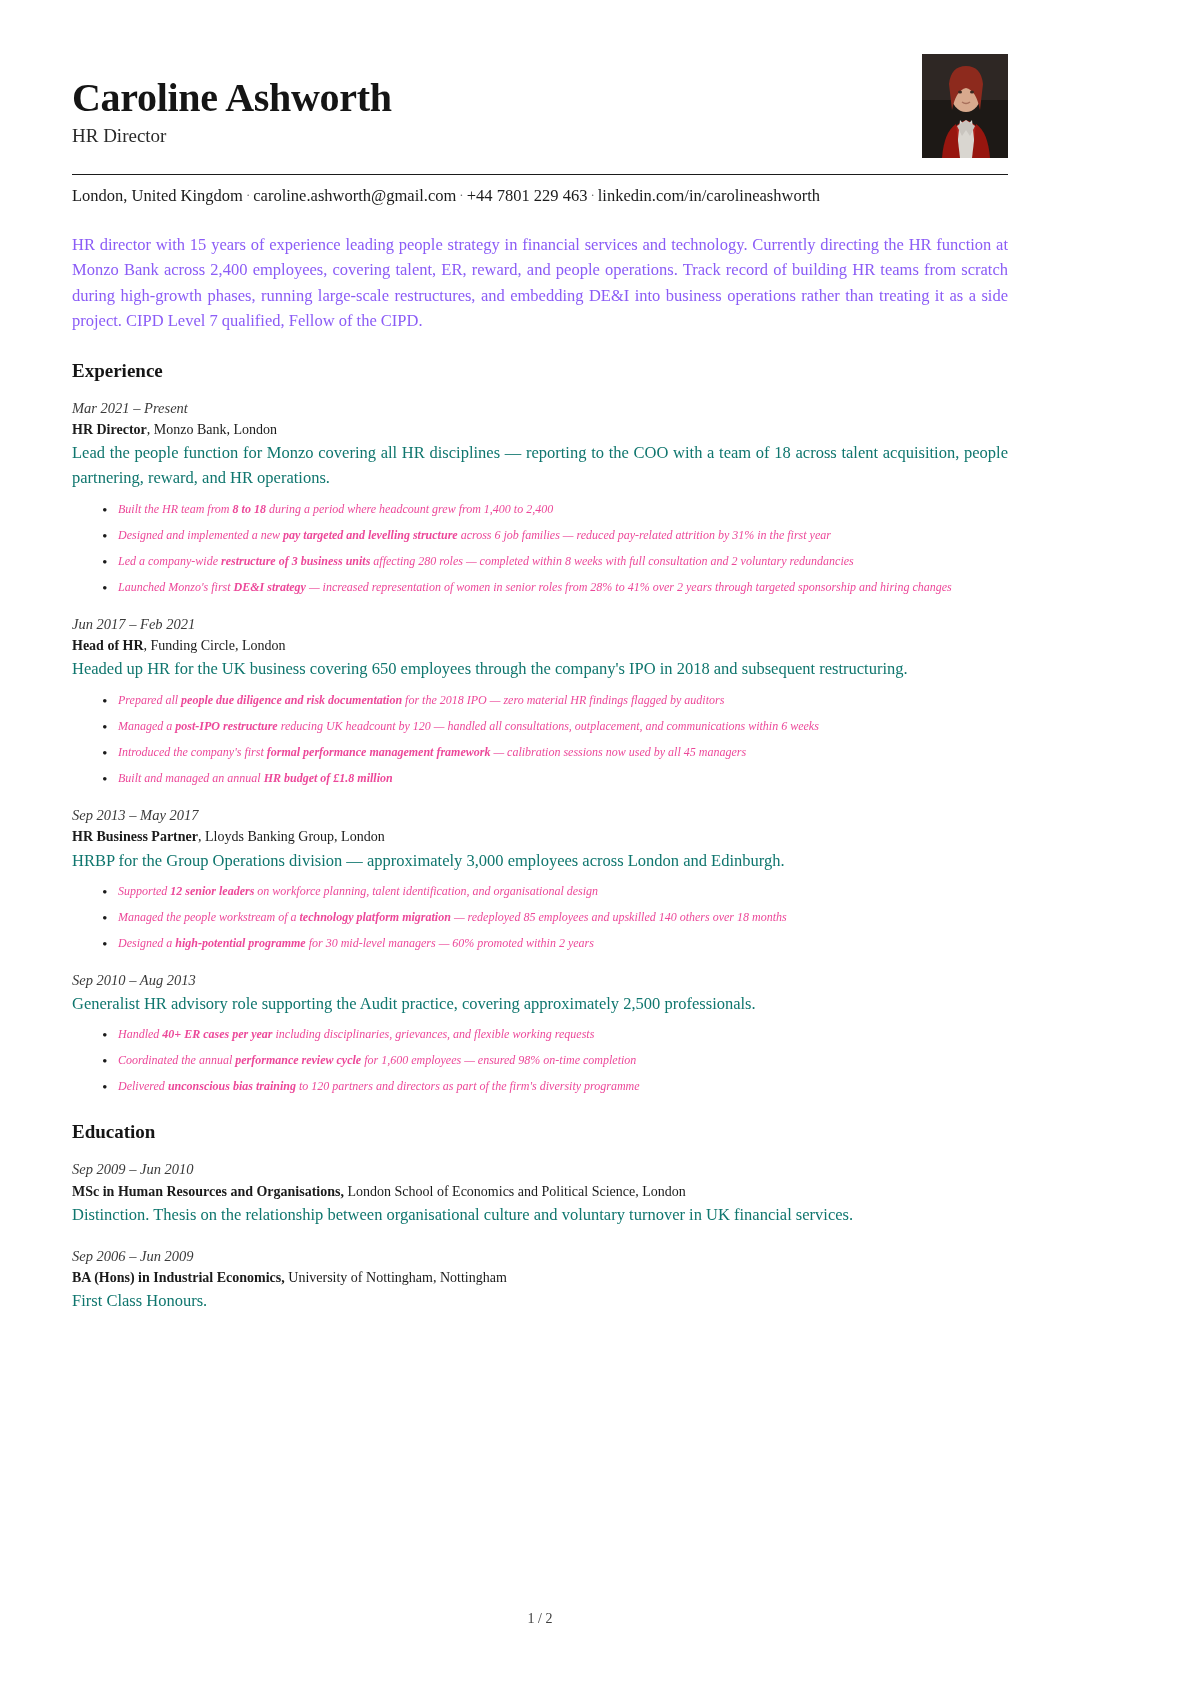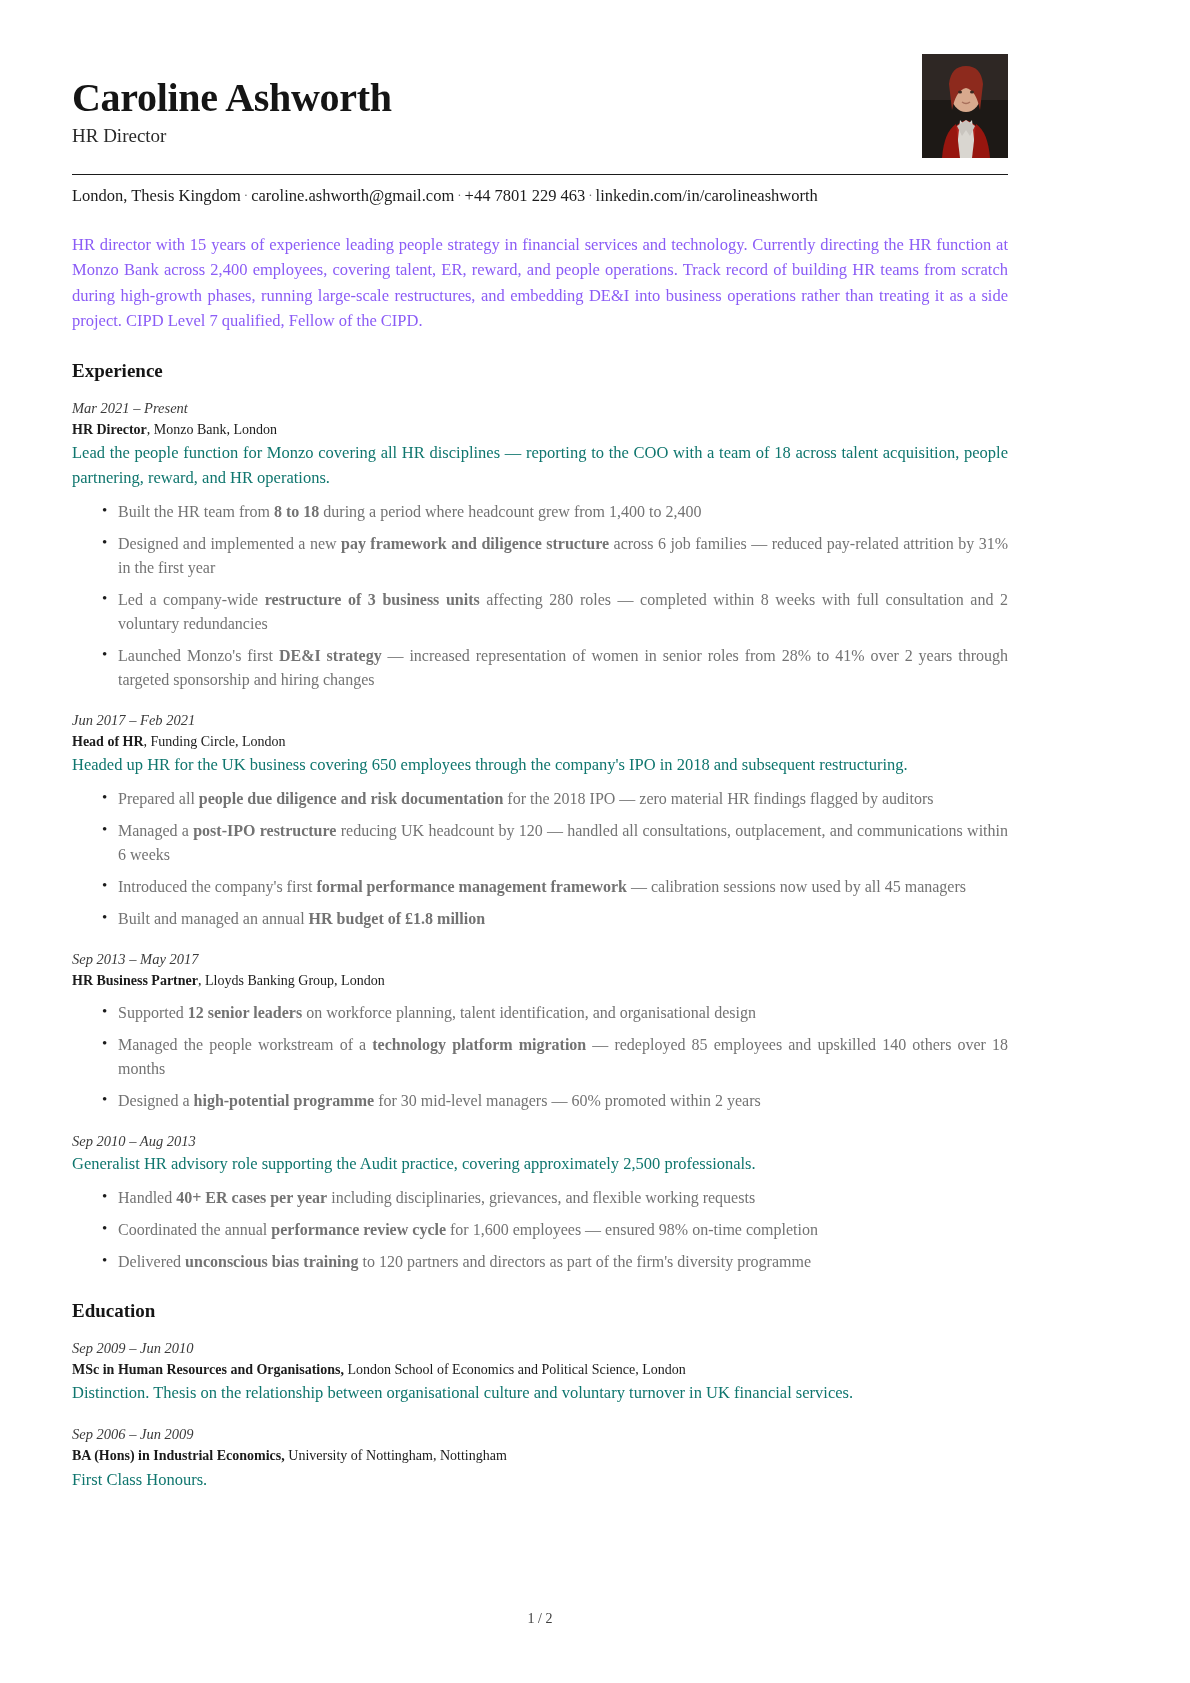--- a/index.html
+++ b/index.html
@@ -112,26 +112,27 @@
     color: #0f766e;
   }
 
   ul.bullets {
     list-style: none;
     margin-top: 9px;
     padding-left: 30px;
   }
   ul.bullets li {
     position: relative;
-    font-size: 16px;
+    font-size: 12px;
     line-height: 1.5;
     margin-bottom: 8px;
     padding-left: 16px;
     text-align: justify;
-    color: #737373;
+    color: #ec4899;
+    font-style: italic;
   }
   ul.bullets li:last-child { margin-bottom: 0; }
   ul.bullets li::before {
     content: "\2022";
     position: absolute;
     left: 0;
     top: -1px;
     font-size: 15px;
     color: #1b1b1b;
   }
@@ -174,53 +175,54 @@
         <ellipse cx="38" cy="38" rx="2" ry="1.6" fill="#3b2a22"></ellipse>
         <ellipse cx="50" cy="38" rx="2" ry="1.6" fill="#3b2a22"></ellipse>
         <path d="M40 48 q4 3 8 0" stroke="#a8705c" stroke-width="1.4" fill="none"></path>
       </svg>
     </div>
   </div>
 
   <hr class="rule">
 
   <div class="contact">
-    <span>London, Thesis Kingdom</span><span class="sep">·</span><span>caroline.ashworth@gmail.com</span><span class="sep">·</span><span>+44 7801 229 463</span><span class="sep">·</span><span>linkedin.com/in/carolineashworth</span>
+    <span>London, United Kingdom</span><span class="sep">·</span><span>caroline.ashworth@gmail.com</span><span class="sep">·</span><span>+44 7801 229 463</span><span class="sep">·</span><span>linkedin.com/in/carolineashworth</span>
   </div>
 
   <p class="summary">HR director with 15 years of experience leading people strategy in financial services and technology. Currently directing the HR function at Monzo Bank across 2,400 employees, covering talent, ER, reward, and people operations. Track record of building HR teams from scratch during high-growth phases, running large-scale restructures, and embedding DE&amp;I into business operations rather than treating it as a side project. CIPD Level 7 qualified, Fellow of the CIPD.</p>
 
   <div class="section">
     <div class="section-title">Experience</div>
     <div id="experience-entries">
         <div class="entry">
           <div class="entry-dates">Mar 2021 – Present</div>
           <div class="entry-heading"><b>HR Director</b><span>, Monzo Bank, London</span></div>
           <div class="entry-desc">Lead the people function for Monzo covering all HR disciplines — reporting to the COO with a team of 18 across talent acquisition, people partnering, reward, and HR operations.</div>
           <ul class="bullets">
             <li><span>Built the HR team from </span><b>8 to 18</b><span> during a period where headcount grew from 1,400 to 2,400</span></li>
-            <li><span>Designed and implemented a new </span><b>pay framework and diligence structure</b><span> across 6 job families — reduced pay-related attrition by 31% in the first year</span></li>
+            <li><span>Designed and implemented a new </span><b>pay targeted and levelling structure</b><span> across 6 job families — reduced pay-related attrition by 31% in the first year</span></li>
             <li><span>Led a company-wide </span><b>restructure of 3 business units</b><span> affecting 280 roles — completed within 8 weeks with full consultation and 2 voluntary redundancies</span></li>
             <li><span>Launched Monzo's first </span><b>DE&amp;I strategy</b><span> — increased representation of women in senior roles from 28% to 41% over 2 years through targeted sponsorship and hiring changes</span></li>
           </ul>
         </div>
         <div class="entry">
           <div class="entry-dates">Jun 2017 – Feb 2021</div>
           <div class="entry-heading"><b>Head of HR</b><span>, Funding Circle, London</span></div>
           <div class="entry-desc">Headed up HR for the UK business covering 650 employees through the company's IPO in 2018 and subsequent restructuring.</div>
           <ul class="bullets">
             <li><span>Prepared all </span><b>people due diligence and risk documentation</b><span> for the 2018 IPO — zero material HR findings flagged by auditors</span></li>
             <li><span>Managed a </span><b>post-IPO restructure</b><span> reducing UK headcount by 120 — handled all consultations, outplacement, and communications within 6 weeks</span></li>
             <li><span>Introduced the company's first </span><b>formal performance management framework</b><span> — calibration sessions now used by all 45 managers</span></li>
             <li><span>Built and managed an annual </span><b>HR budget of £1.8 million</b></li>
           </ul>
         </div>
         <div class="entry">
           <div class="entry-dates">Sep 2013 – May 2017</div>
           <div class="entry-heading"><b>HR Business Partner</b><span>, Lloyds Banking Group, London</span></div>
+          <div class="entry-desc">HRBP for the Group Operations division — approximately 3,000 employees across London and Edinburgh.</div>
           <ul class="bullets">
             <li><span>Supported </span><b>12 senior leaders</b><span> on workforce planning, talent identification, and organisational design</span></li>
             <li><span>Managed the people workstream of a </span><b>technology platform migration</b><span> — redeployed 85 employees and upskilled 140 others over 18 months</span></li>
             <li><span>Designed a </span><b>high-potential programme</b><span> for 30 mid-level managers — 60% promoted within 2 years</span></li>
           </ul>
         </div>
         <div class="entry">
           <div class="entry-dates">Sep 2010 – Aug 2013</div>
           <div class="entry-desc">Generalist HR advisory role supporting the Audit practice, covering approximately 2,500 professionals.</div>
           <ul class="bullets">

